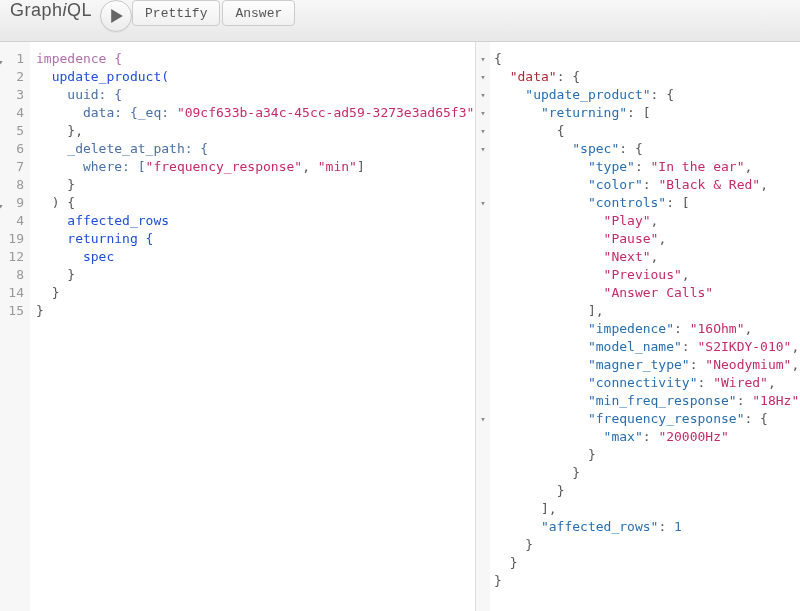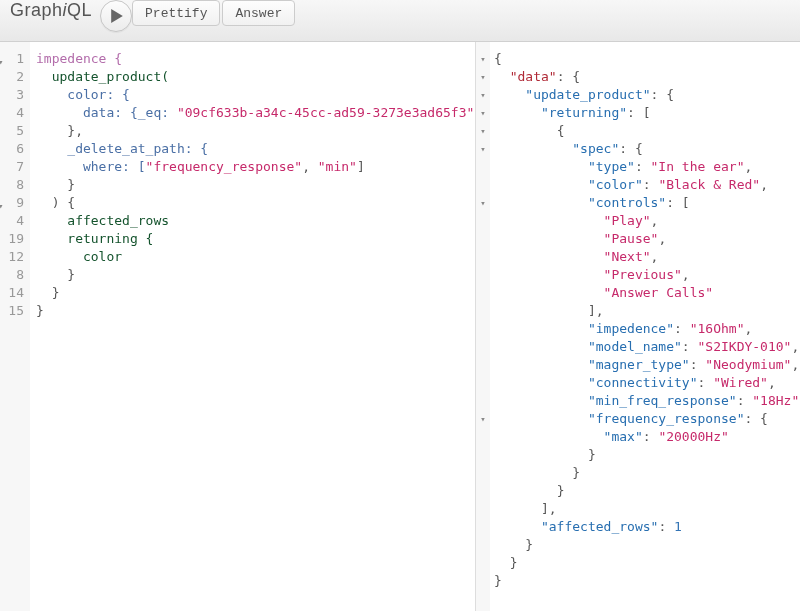--- a/index.html
+++ b/index.html
@@ -94,21 +94,21 @@
   .r-gutter .f { height: 18px; }
   .r-code {
     flex: 1;
     font: 13px/18px Consolas, Menlo, monospace;
     padding: 8px 0 0 4px;
     white-space: pre;
     overflow: hidden;
   }
   
   .kw   { color: #b36dab; }   
-  .def  { color: #14532d; }   
+  .def  { color: #1d4ed8; }   
   .attr { color: #4a6fa5; }   
   .str  { color: #c6296a; }   
   .num  { color: #3374b5; }
   .pun  { color: #555; }
   .key  { color: #276eb0; }   
   .dk   { color: #b02a37; }   
 </style>
 </head>
 <body>
 
@@ -137,30 +137,30 @@
         <div class="ln">9<span class="fold">▾</span></div>
         <div class="ln">4</div>
         <div class="ln">19</div>
         <div class="ln">12</div>
         <div class="ln">8</div>
         <div class="ln">14</div>
         <div class="ln">15</div>
       </div>
     <div class="code"><span class="kw">impedence {</span>
 <span class="def">  update_product(</span>
-<span class="attr">    color: {</span>
+<span class="attr">    uuid: {</span>
 <span class="attr">      data: {</span><span class="attr">_eq: </span><span class="str">"09cf633b-a34c-45cc-ad59-3273e3ad65f3"</span><span class="pun">}</span>
 <span class="pun">    },</span>
 <span class="attr">    _delete_at_path: {</span>
 <span class="attr">      where: [</span><span class="str">"frequency_response"</span><span class="pun">, </span><span class="str">"min"</span><span class="pun">]</span>
 <span class="pun">    }</span>
 <span class="pun">  ) {</span>
 <span class="def">    affected_rows</span>
 <span class="def">    returning {</span>
-<span class="def">      color</span>
+<span class="def">      spec</span>
 <span class="pun">    }</span>
 <span class="pun">  }</span>
 <span class="pun">}</span></div>
   </div>
 
   <div class="pane-right">
     <div class="r-gutter" id="right-gutter">
         <div class="f">▾</div>
         <div class="f">▾</div>
         <div class="f">▾</div>

